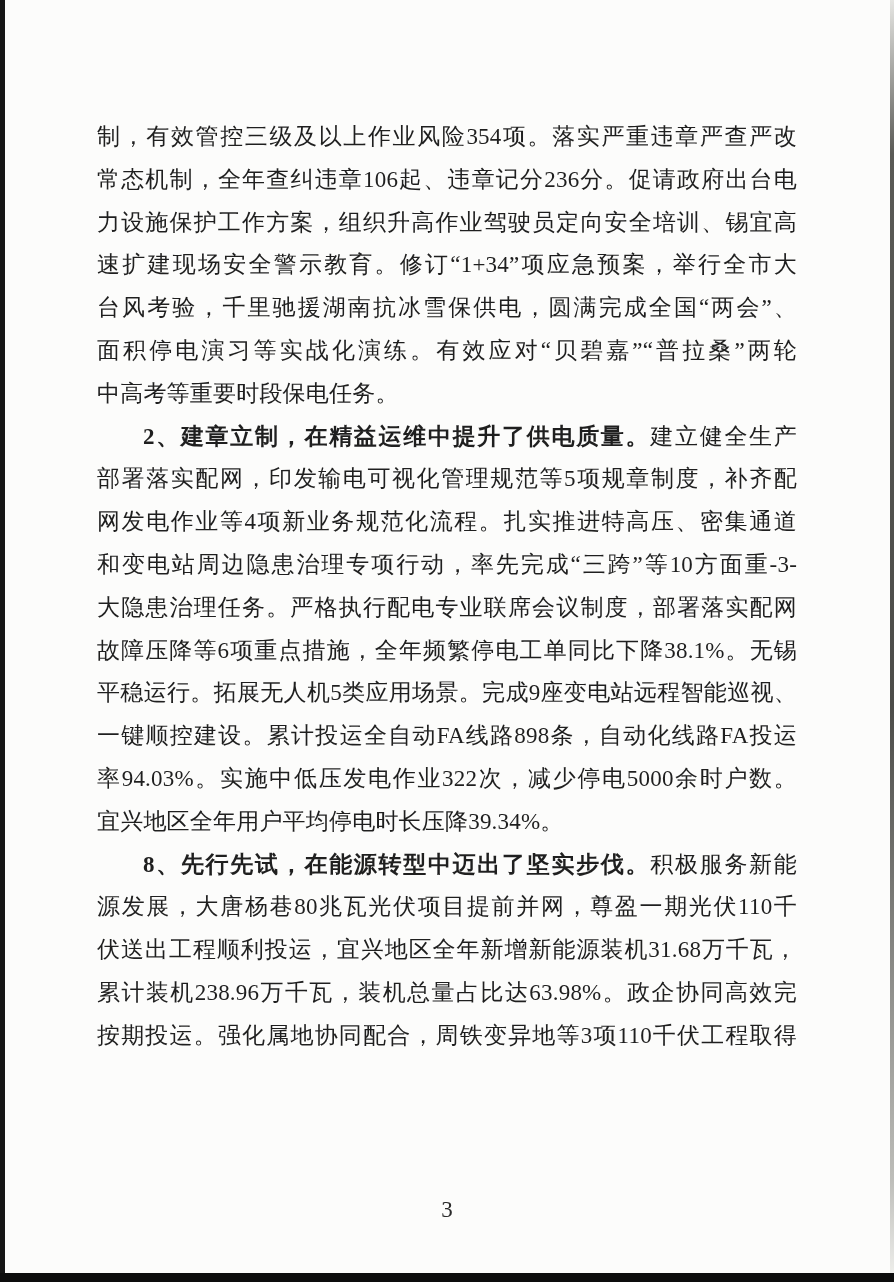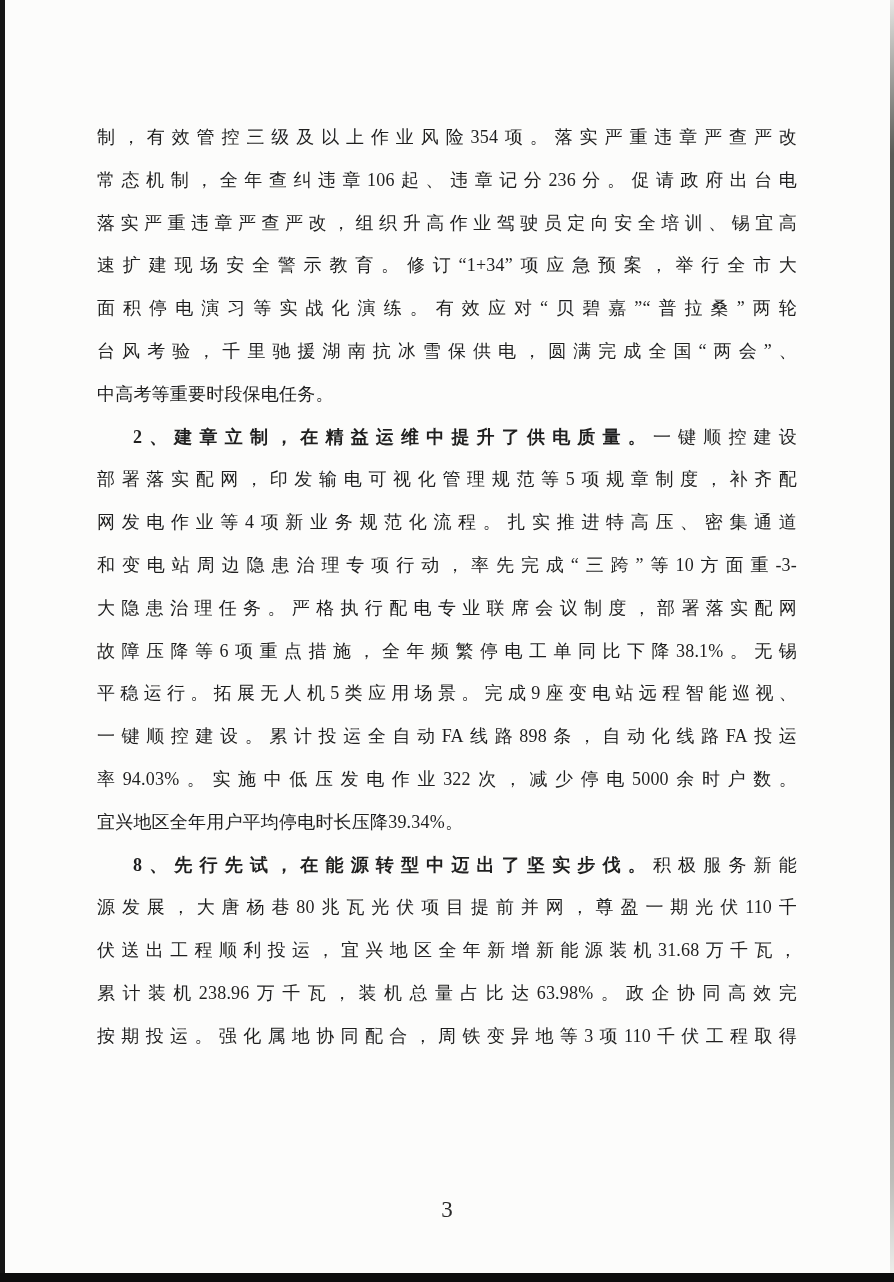--- a/index.html
+++ b/index.html
@@ -16,21 +16,21 @@
     background:linear-gradient(to right,#4a3a26,#2b2ब26 0,#2b2620 35%,#3a3a38 70%,#56524e);}
   .edge-left{position:absolute;left:0;top:0;width:5px;height:100%;background:#151515;}
   .edge-bottom{position:absolute;left:0;bottom:0;width:100%;height:9px;background:#0d0d0d;}
   .edge-right{position:absolute;right:0;top:0;width:4px;height:100%;
     background:linear-gradient(to bottom,#e6e6e3,#5a5a56 12%,#4c4c49 55%,#bdbdb9 92%,#f2f2ef);}
   .text-block{
     position:absolute;left:97px;top:116px;width:700px;
   }
   .line{
     height:42.8px;line-height:42.8px;
-    font-size:18px;
+    font-size:23px;
     letter-spacing:0.2px;
     text-align:justify;
     text-align-last:justify;
     white-space:nowrap;
   }
   .line.short{text-align:right;text-align-last:left;}
   .line.indent{text-indent:2em;}
   .b{font-weight:bold;}
   .page-number{
     position:absolute;left:0;top:1188px;width:100%;height:44px;
@@ -42,27 +42,27 @@
 
 <div class="sheet">
   <div class="edge-top"></div>
   <div class="edge-left"></div>
   <div class="edge-right"></div>
   <div class="edge-bottom"></div>
 
   <div class="text-block">
     <div class="line"><span>制，有效管控三级及以上作业风险354项。落实严重违章严查严改</span></div>
     <div class="line"><span>常态机制，全年查纠违章106起、违章记分236分。促请政府出台电</span></div>
-    <div class="line"><span>落实严重违章严查严改，组织升高作业驾驶员定向安全培训、锡宜高</span></div>
+    <div class="line"><span>力设施保护工作方案，组织升高作业驾驶员定向安全培训、锡宜高</span></div>
     <div class="line"><span>速扩建现场安全警示教育。修订“1+34”项应急预案，举行全市大</span></div>
+    <div class="line"><span>台风考验，千里驰援湖南抗冰雪保供电，圆满完成全国“两会”、</span></div>
     <div class="line"><span>面积停电演习等实战化演练。有效应对“贝碧嘉”“普拉桑”两轮</span></div>
-    <div class="line"><span>台风考验，千里驰援湖南抗冰雪保供电，圆满完成全国“两会”、</span></div>
     <div class="line short"><span>中高考等重要时段保电任务。</span></div>
 
-    <div class="line indent"><span class="b">2、建章立制，在精益运维中提升了供电质量。</span><span>一键顺控建设</span></div>
+    <div class="line indent"><span class="b">2、建章立制，在精益运维中提升了供电质量。</span><span>建立健全生产</span></div>
     <div class="line"><span>部署落实配网，印发输电可视化管理规范等5项规章制度，补齐配</span></div>
     <div class="line"><span>网发电作业等4项新业务规范化流程。扎实推进特高压、密集通道</span></div>
     <div class="line"><span>和变电站周边隐患治理专项行动，率先完成“三跨”等10方面重-3-</span></div>
     <div class="line"><span>大隐患治理任务。严格执行配电专业联席会议制度，部署落实配网</span></div>
     <div class="line"><span>故障压降等6项重点措施，全年频繁停电工单同比下降38.1%。无锡</span></div>
     <div class="line"><span>平稳运行。拓展无人机5类应用场景。完成9座变电站远程智能巡视、</span></div>
     <div class="line"><span>一键顺控建设。累计投运全自动FA线路898条，自动化线路FA投运</span></div>
     <div class="line"><span>率94.03%。实施中低压发电作业322次，减少停电5000余时户数。</span></div>
     <div class="line short"><span>宜兴地区全年用户平均停电时长压降39.34%。</span></div>
 

